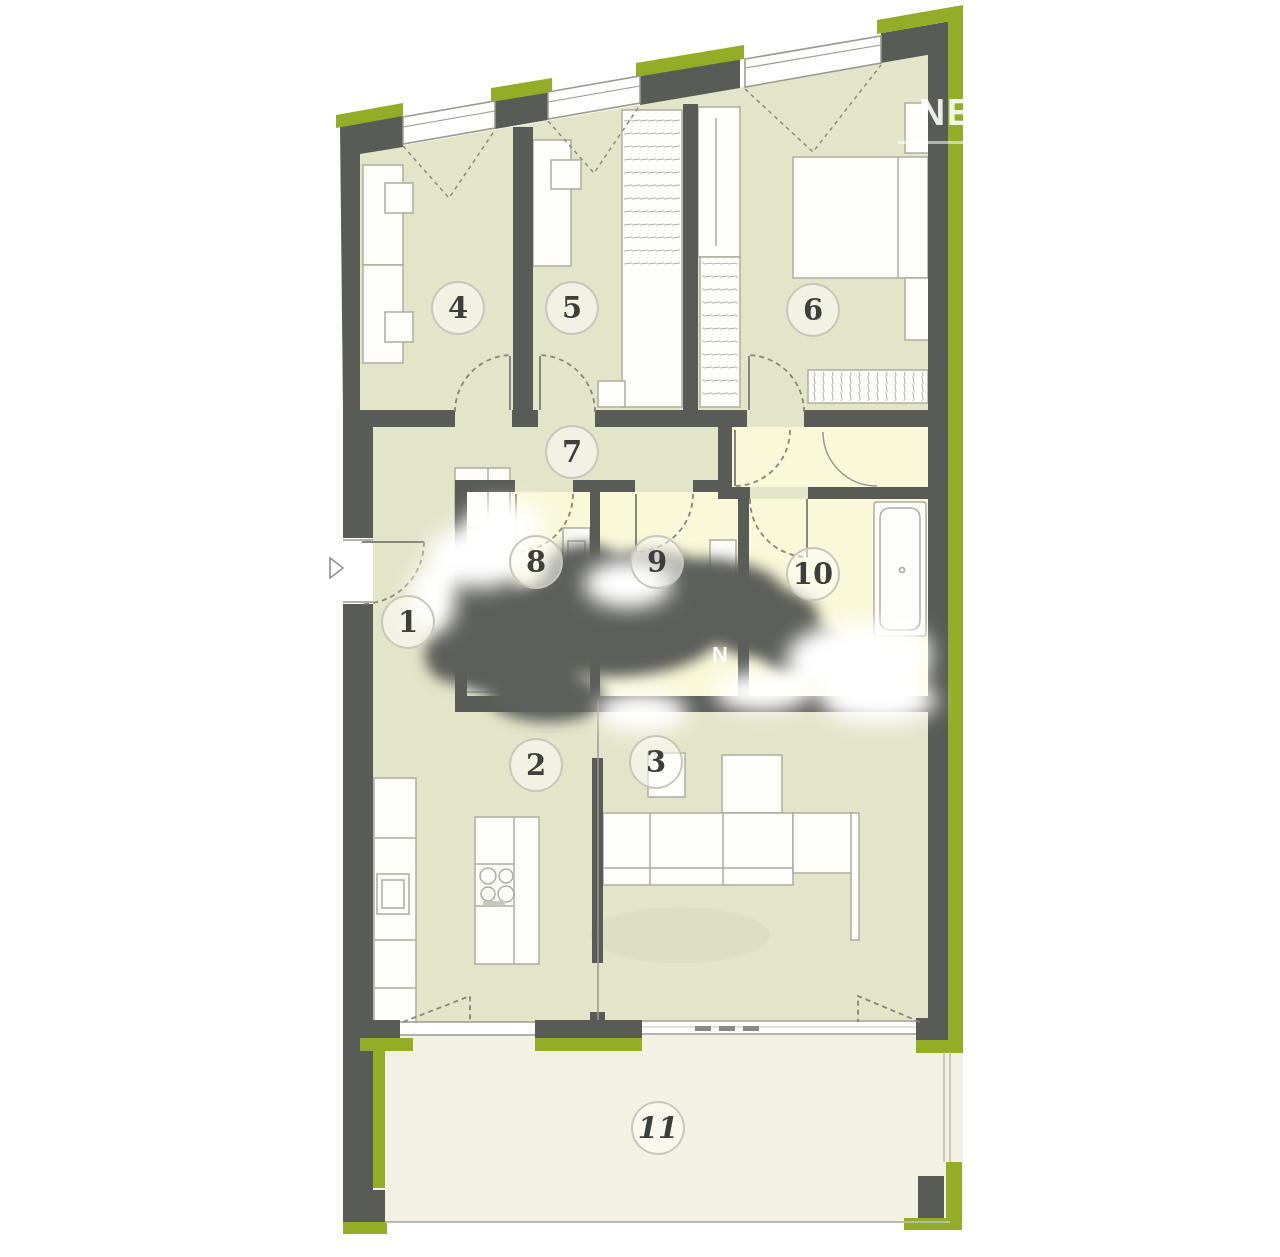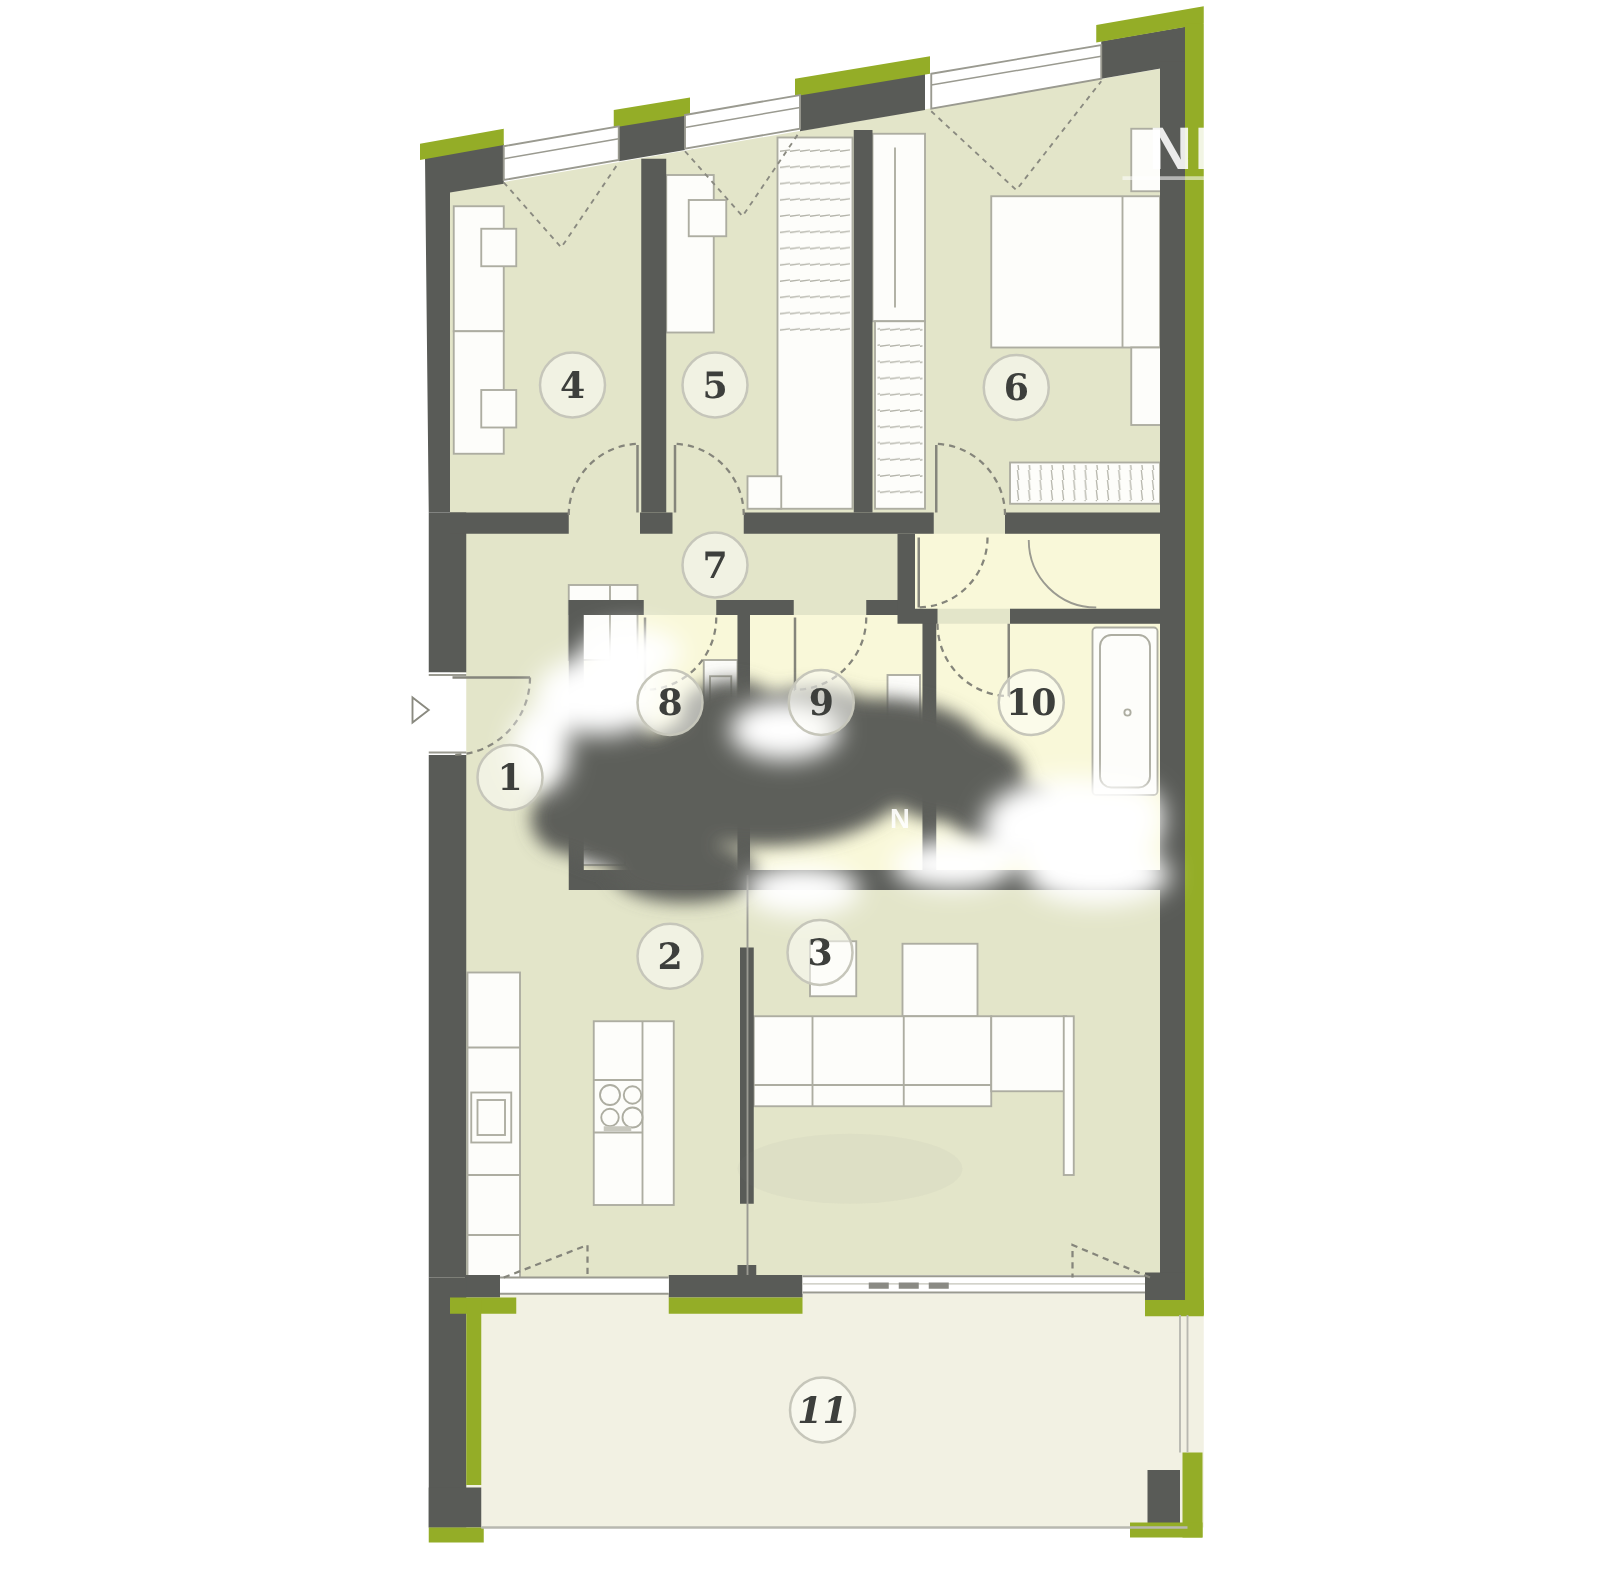--- a/index.html
+++ b/index.html
@@ -7,21 +7,21 @@
         font-family:"DejaVu Sans", sans-serif;}
   #plan-svg{position:absolute;left:0;top:0;}
   .room-label{
     position:absolute;width:54px;height:54px;border-radius:50%;
     border:2px solid #c6c6ba;background:rgba(253,253,247,0.55);
     display:flex;align-items:center;justify-content:center;
     font-family:"DejaVu Serif", serif;font-weight:700;font-size:29px;color:#3d3f3c;
     box-sizing:border-box;line-height:1;}
   #watermark{
     position:absolute;left:919px;top:92px;
-    font-family:"Liberation Sans", sans-serif;font-weight:bold;font-size:48px;
+    font-family:"Liberation Sans", sans-serif;font-weight:bold;font-size:36px;
     letter-spacing:2px;color:rgba(255,255,255,0.88);user-select:none;}
   #watermark-underline{
     position:absolute;left:898px;top:141px;width:72px;height:3px;
     background:rgba(255,255,255,0.55);}
   #mini-mark{
     position:absolute;left:712px;top:642px;
     font-family:"Liberation Sans", sans-serif;font-weight:bold;font-size:22px;
     color:rgba(255,255,255,0.9);}
 </style>
 </head>
@@ -303,21 +303,21 @@
 <div id="labels-host">
       <div class="room-label" style="left: 381px; top: 595px;">1</div>
       <div class="room-label" style="left: 509px; top: 738px;">2</div>
       <div class="room-label" style="left: 629px; top: 735px;">3</div>
       <div class="room-label" style="left: 431px; top: 281px;">4</div>
       <div class="room-label" style="left: 545px; top: 281px;">5</div>
       <div class="room-label" style="left: 786px; top: 283px;">6</div>
       <div class="room-label" style="left: 545px; top: 425px;">7</div>
       <div class="room-label" style="left: 509px; top: 535px;">8</div>
       <div class="room-label" style="left: 630px; top: 535px;">9</div>
-      <div class="room-label" style="left: 786px; top: 535px; margin-left: 12px;">10</div>
+      <div class="room-label" style="left: 786px; top: 547px;">10</div>
       <div class="room-label" style="left: 631px; top: 1101px; font-style: italic;">11</div>
     </div>
 
 <div id="watermark">NE</div>
 <div id="watermark-underline"></div>
 <div id="mini-mark">N</div>
 
 </div>
 
 </body></html>

